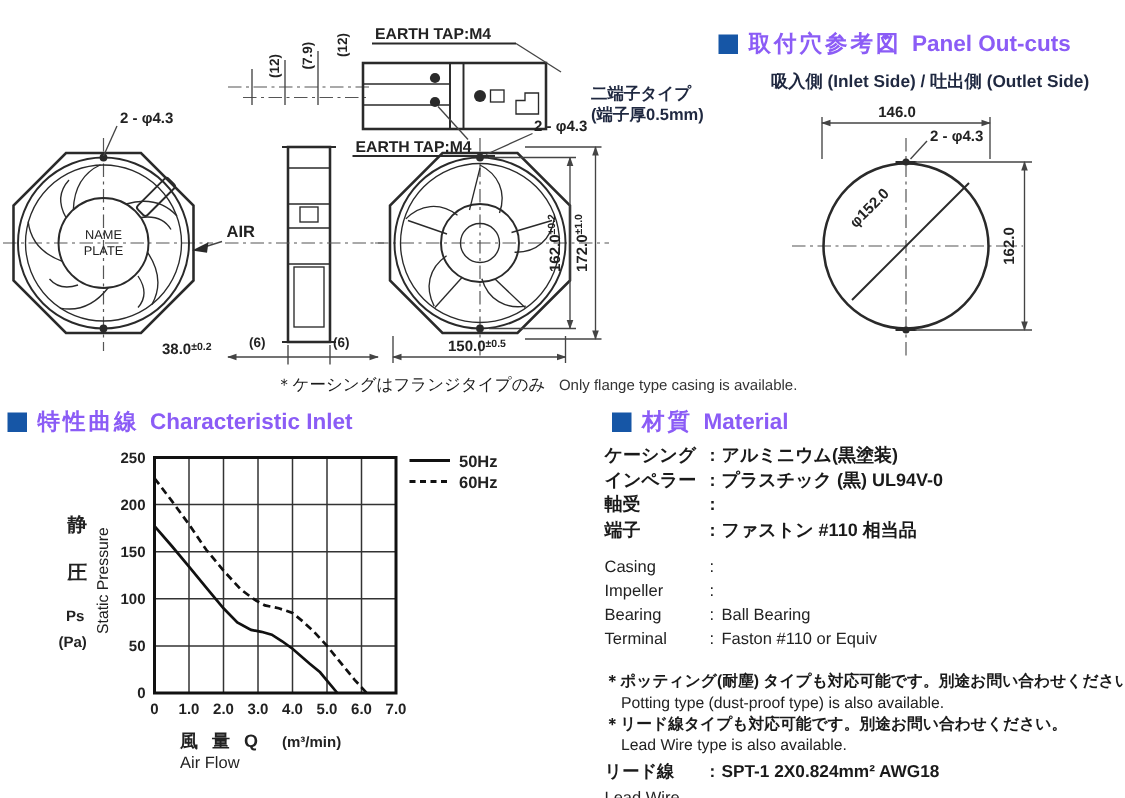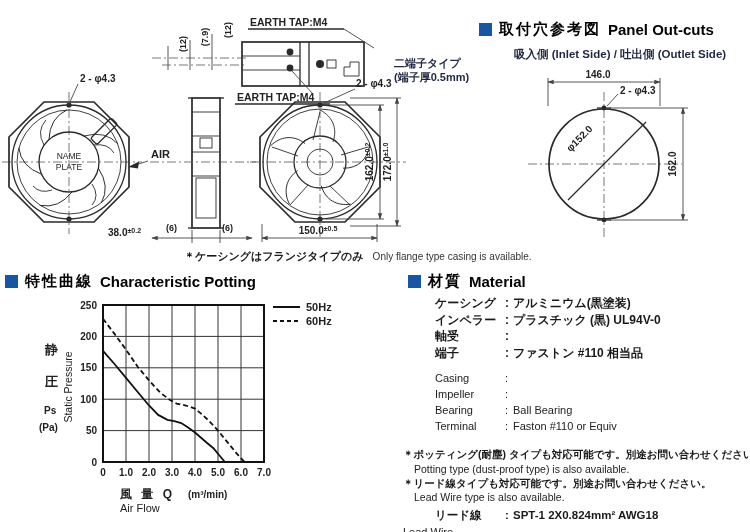--- a/index.html
+++ b/index.html
@@ -1,19 +1,19 @@
 <!DOCTYPE html>
 <html><head>
 <meta charset="utf-8">
 <style>
   html,body{margin:0;padding:0;}
   body{width:750px;height:532px;background:#ffffff;position:relative;overflow:hidden;
        font-family:"Liberation Sans",sans-serif;color:#222;}
   .abs{position:absolute;}
-  .hdr{display:flex;align-items:center;gap:7px;font-weight:bold;font-size:15px;color:#000000;}
+  .hdr{display:flex;align-items:center;gap:7px;font-weight:bold;font-size:15px;color:#8b5cf6;}
   .hdr .sq{width:13px;height:13px;background:#1656a6;flex:0 0 auto;}
   .hdr .jp{letter-spacing:2px;}
   .subhead{font-size:11.5px;font-weight:bold;color:#1f2840;text-align:center;}
   .jnote2{font-size:11px;font-weight:600;color:#1f2840;line-height:14px;}
   
   svg text{font-family:"Liberation Sans",sans-serif;fill:#222;}
   .ln{stroke:#2a2a2a;stroke-width:1.3;fill:none;}
   .lnthick{stroke:#2a2a2a;stroke-width:1.7;fill:none;}
   .lnthin{stroke:#2a2a2a;stroke-width:0.9;fill:none;}
   .dimln{stroke:#444;stroke-width:0.9;fill:none;}
@@ -29,27 +29,27 @@
   .axsub{font-size:10px;font-weight:bold;}
   .axen{font-size:10.5px;}
   .jplabel2{font-size:12px;font-weight:bold;letter-spacing:3px;}
   .axen2{font-size:11px;}
   .legtxt{font-size:11px;font-weight:bold;}
   .leg-solid{stroke:#111;stroke-width:2;}
   .leg-dash{stroke:#111;stroke-width:2;stroke-dasharray:4 3;}
   
   .mat{width:354px;}
   .mrow{display:flex;font-size:12px;line-height:16.5px;font-weight:bold;color:#1a1a1a;}
-  .mrow .lb{width:70px;flex:0 0 auto;margin-left:32px;}
+  .mrow .lb{width:70px;flex:0 0 auto;}
   .mrow .co{width:8px;flex:0 0 auto;}
   .mrow.en{font-size:11px;font-weight:normal;line-height:16px;color:#222;}
   .note-jp{font-size:10.5px;font-weight:bold;color:#1a1a1a;white-space:nowrap;line-height:14.5px;}
   .note-en{font-size:10.5px;color:#222;padding-left:11px;white-space:nowrap;line-height:14px;}
   .footnote{display:flex;align-items:baseline;gap:9px;}
-  .footnote .jp{font-size:11px;font-weight:bold;color:#1a1a1a;white-space:nowrap;text-align:center;}
+  .footnote .jp{font-size:11px;font-weight:normal;color:#1a1a1a;white-space:nowrap;text-align:center;}
   .footnote .en{font-size:10px;color:#333;white-space:nowrap;}
 </style>
 </head>
 <body>
 
 <svg class="abs" style="left:0;top:0" width="474" height="268" viewBox="0 0 474 268">
   <defs>
     <marker id="arr" viewBox="0 0 10 10" refX="9" refY="5" markerWidth="7" markerHeight="7" orient="auto-start-reverse">
       <path d="M0,1.5 L10,5 L0,8.5 z" fill="#444"></path>
     </marker>
@@ -220,21 +220,21 @@
 
   <line class="dimln" x1="130" y1="42" x2="208" y2="42"></line>
   <line class="dimln" x1="130" y1="154" x2="208" y2="154"></line>
   <line class="dimln" x1="203" y1="42" x2="203" y2="154" marker-start="url(#arr)" marker-end="url(#arr)"></line>
   <text class="dim" text-anchor="middle" x="196" y="98" transform="rotate(-90 196 98)">162.0</text>
 </svg>
 
 <div class="abs hdr" style="left:5px;top:272px">
   <span class="sq"></span>
   <span class="jp">特性曲線</span>
-  <span>Characteristic Potting</span>
+  <span>Characteristic Inlet</span>
 </div>
 
 <svg id="curve-svg" class="abs" style="left:30px;top:292px" width="350" height="240" viewBox="0 0 350 240">
   <g id="chart-plot">
       <line x1="73" y1="13" x2="73" y2="170" stroke="#333" stroke-width="1"></line>
       <line x1="96" y1="13" x2="96" y2="170" stroke="#333" stroke-width="1"></line>
       <line x1="119" y1="13" x2="119" y2="170" stroke="#333" stroke-width="1"></line>
       <line x1="142" y1="13" x2="142" y2="170" stroke="#333" stroke-width="1"></line>
       <line x1="165" y1="13" x2="165" y2="170" stroke="#333" stroke-width="1"></line>
       <line x1="188" y1="13" x2="188" y2="170" stroke="#333" stroke-width="1"></line>

